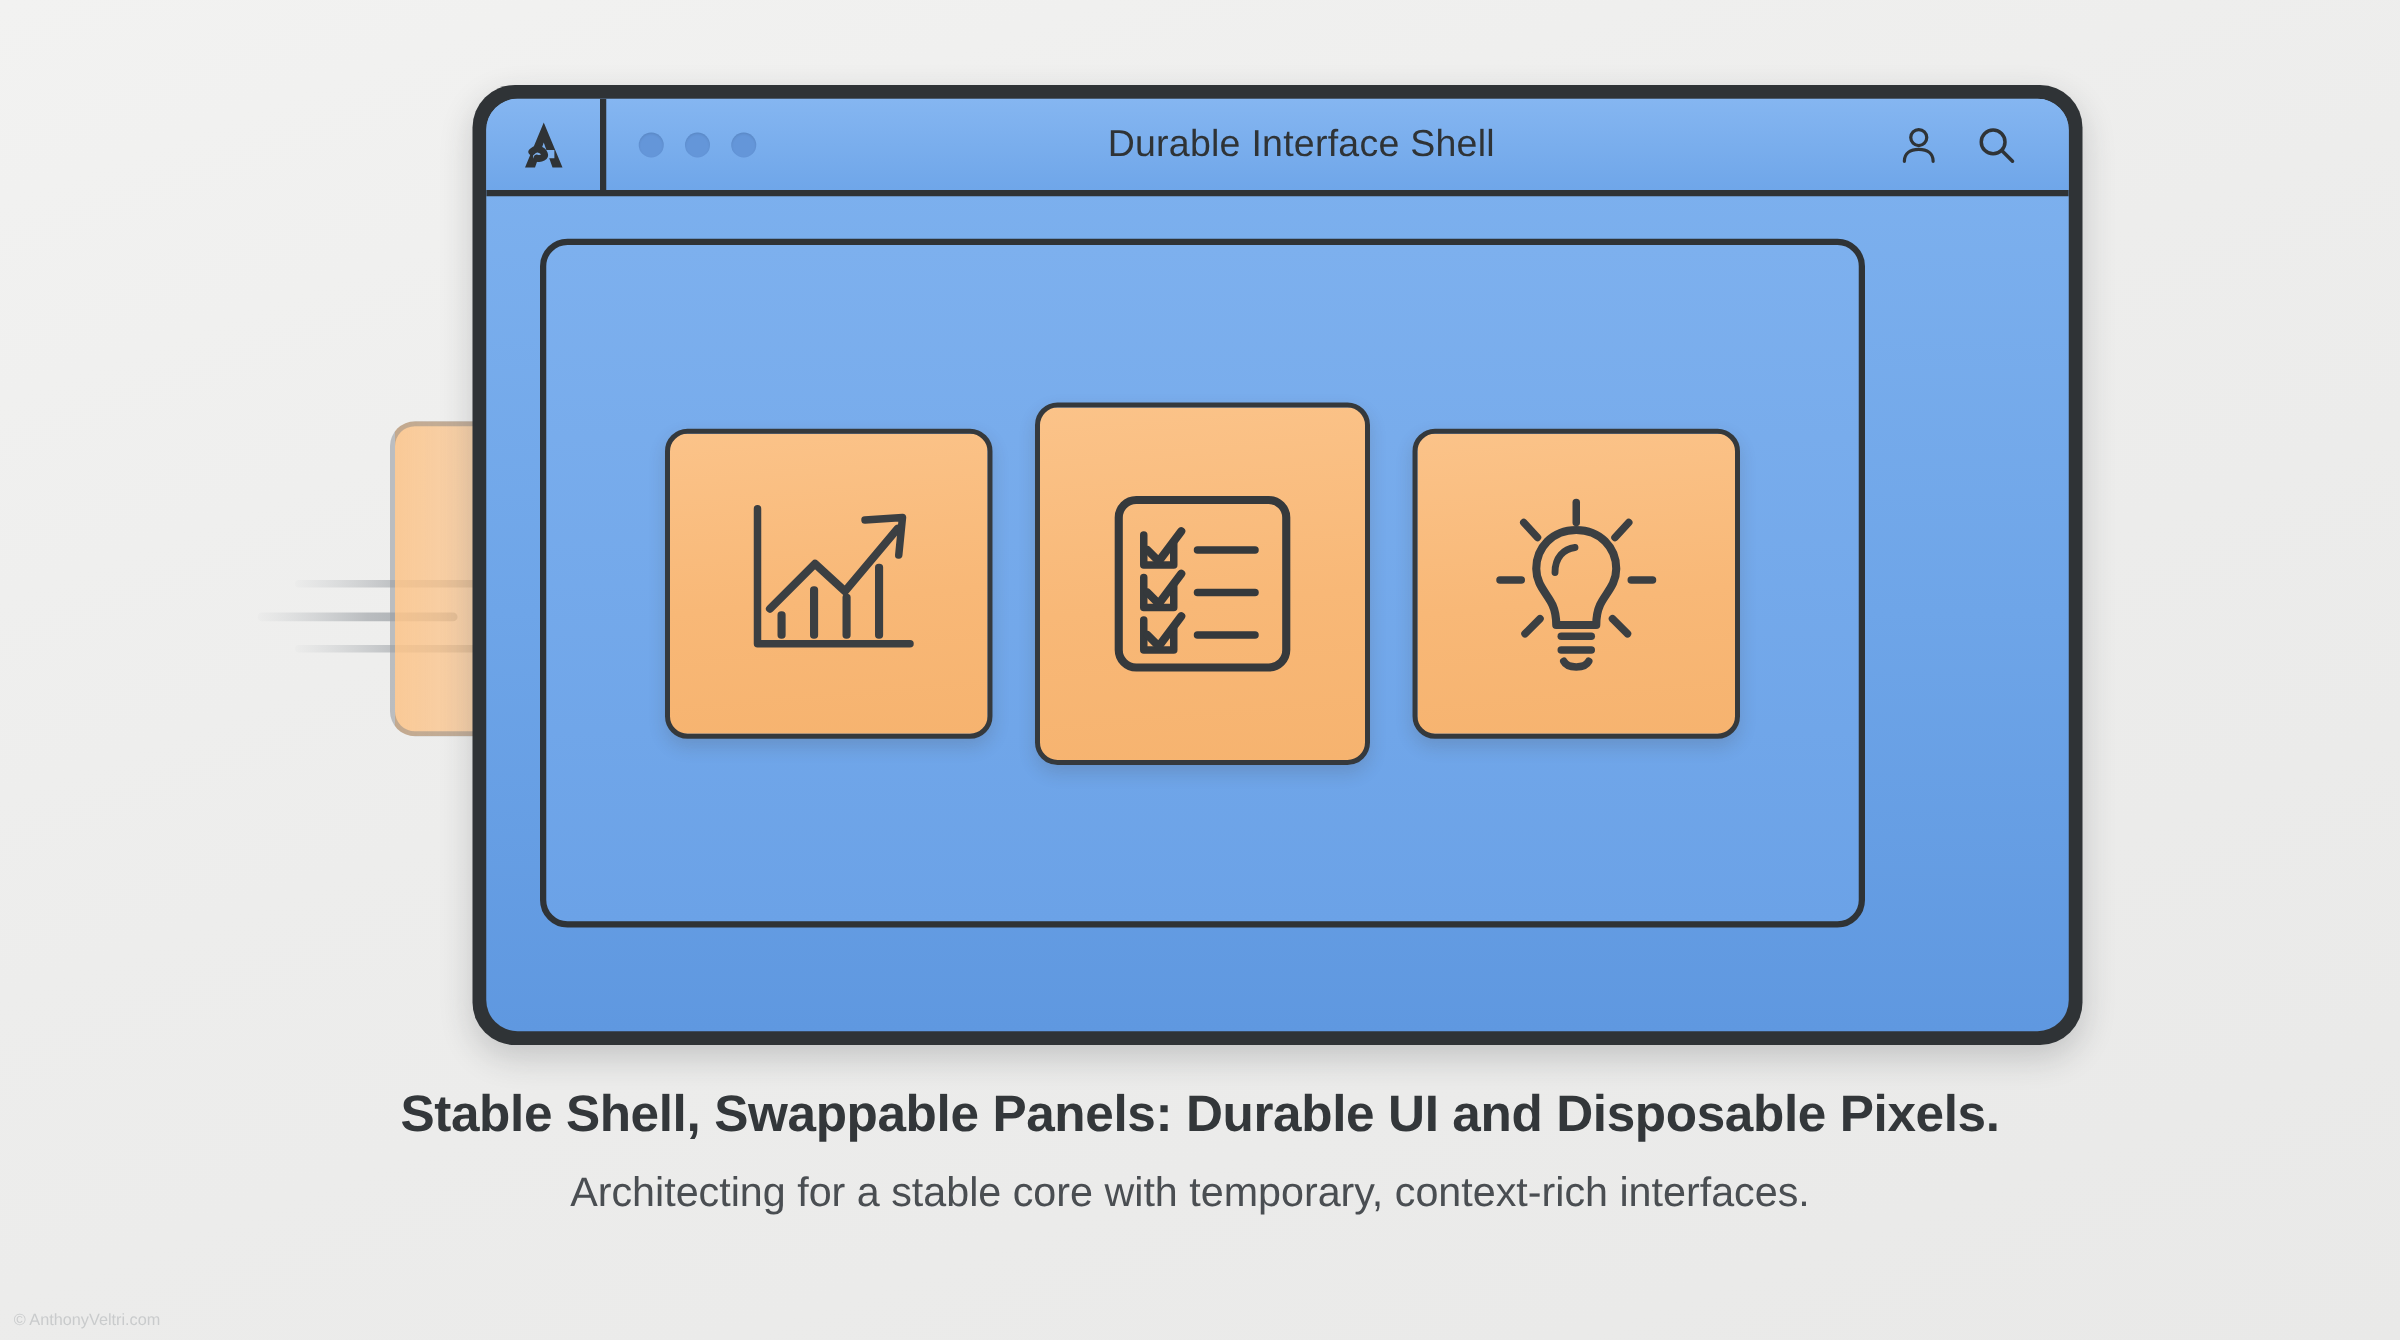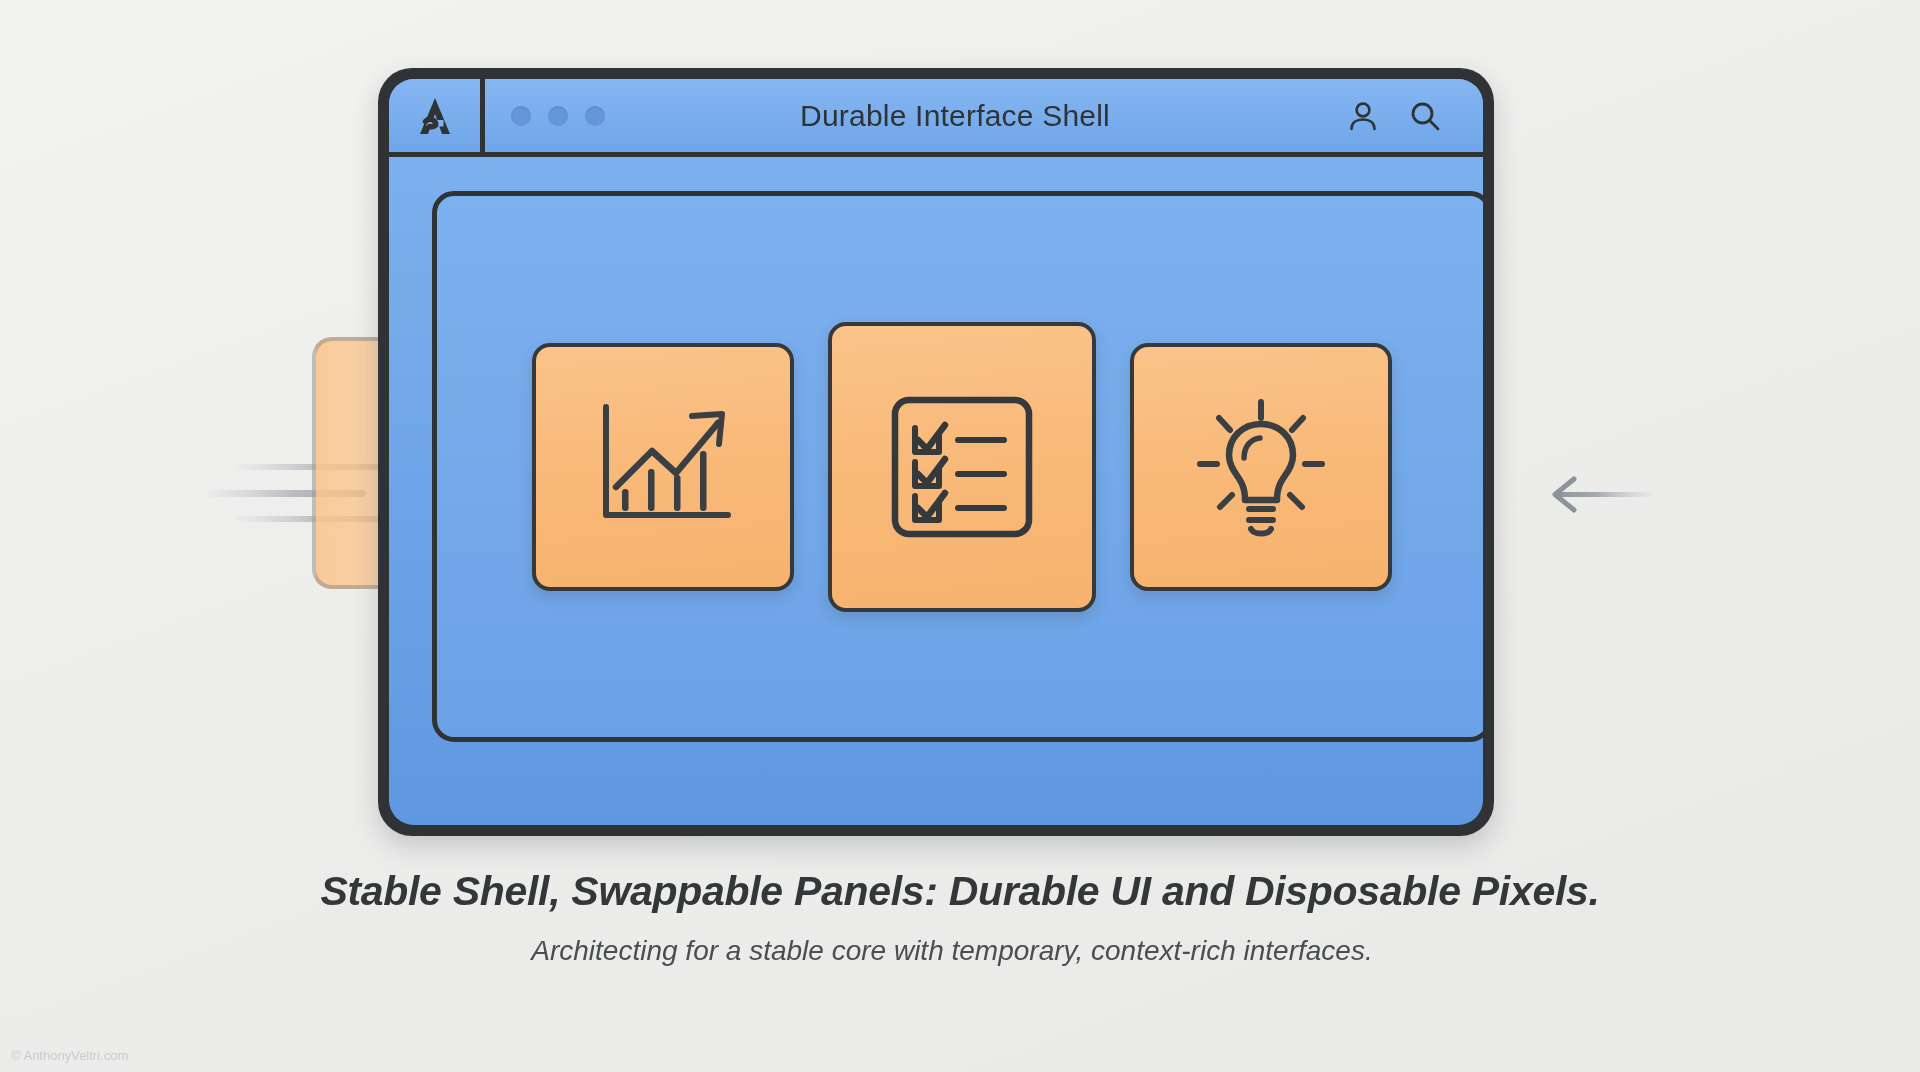--- a/index.html
+++ b/index.html
@@ -22,21 +22,21 @@
     position: absolute;
     inset: 0;
     background: linear-gradient(160deg, #f2f2f1 0%, #ededec 45%, #e9e9e8 100%);
   }
 
   
   #window-shell {
     position: absolute;
     left: 378px;
     top: 68px;
-    width: 1116px;
+    width: 1288px;
     height: 768px;
     border-radius: 34px;
     background: #2f3336;
     box-shadow: 0 10px 26px rgba(40,45,50,0.20);
   }
   
   #window-body {
     position: absolute;
     left: 11px;
     top: 11px;
@@ -178,31 +178,30 @@
     height: 50px;
     pointer-events: none;
   }
 
   
   #caption {
     position: absolute;
     left: 0; right: 0;
     top: 868px;
     text-align: center;
-    font-style: italic;
   }
   #headline {
     font-size: 41px;
     font-weight: bold;
     color: #33373a;
     letter-spacing: -0.3px;
     margin: 0;
   }
   #subhead {
-    font-size: 28px;
+    font-size: 33px;
     color: #4a4e52;
     margin: 20px 16px 0 0;
     font-weight: normal;
   }
   #watermark {
     position: absolute;
     left: 11px;
     bottom: 9px;
     font-size: 13px;
     color: #c9cbcc;

